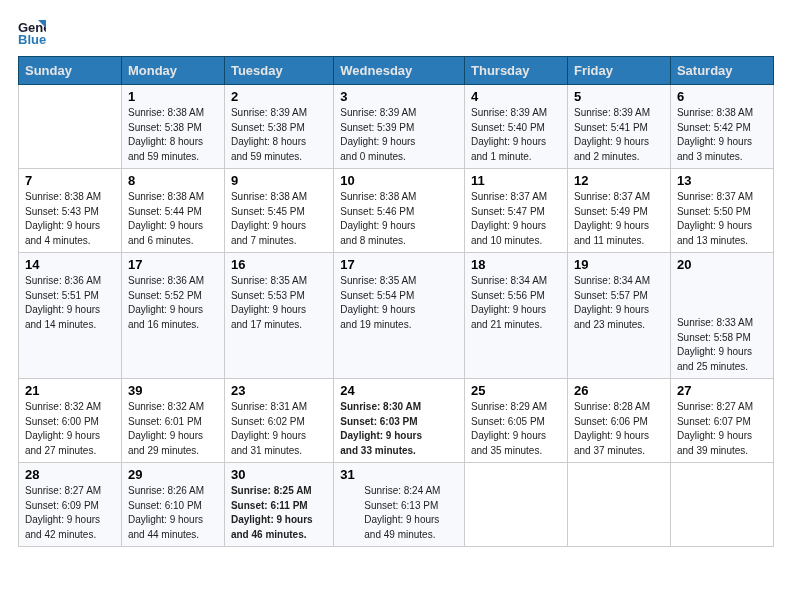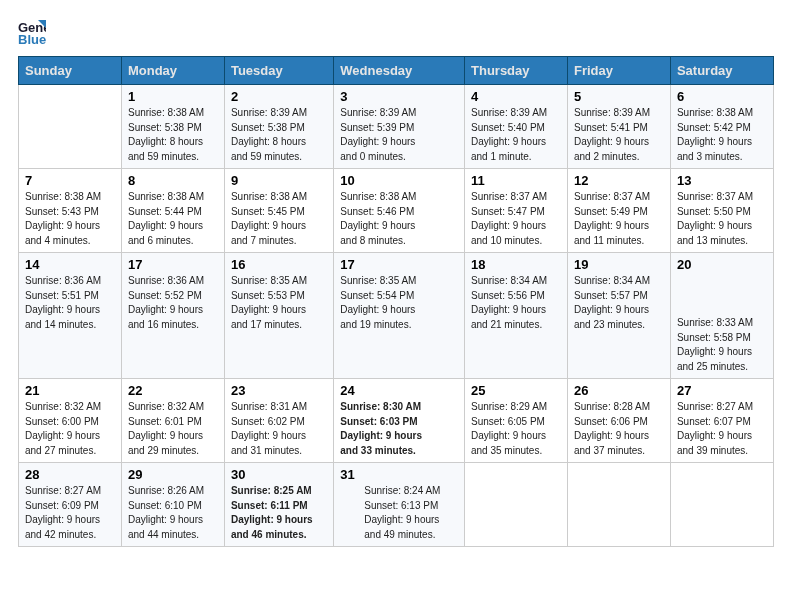--- a/index.html
+++ b/index.html
@@ -265,21 +265,21 @@
         </tr>
         <tr>
           <td>
             <span class="day-number">21</span>
             <div class="day-info" style="white-space: pre-line;">Sunrise: 8:32 AM
 Sunset: 6:00 PM
 Daylight: 9 hours
 and 27 minutes.</div>
           </td>
           <td>
-            <span class="day-number">22</span>
+            <span class="day-number">39</span>
             <div class="day-info" style="white-space: pre-line;">Sunrise: 8:32 AM
 Sunset: 6:01 PM
 Daylight: 9 hours
 and 29 minutes.</div>
           </td>
           <td>
             <span class="day-number">23</span>
             <div class="day-info" style="white-space: pre-line;">Sunrise: 8:31 AM
 Sunset: 6:02 PM
 Daylight: 9 hours

